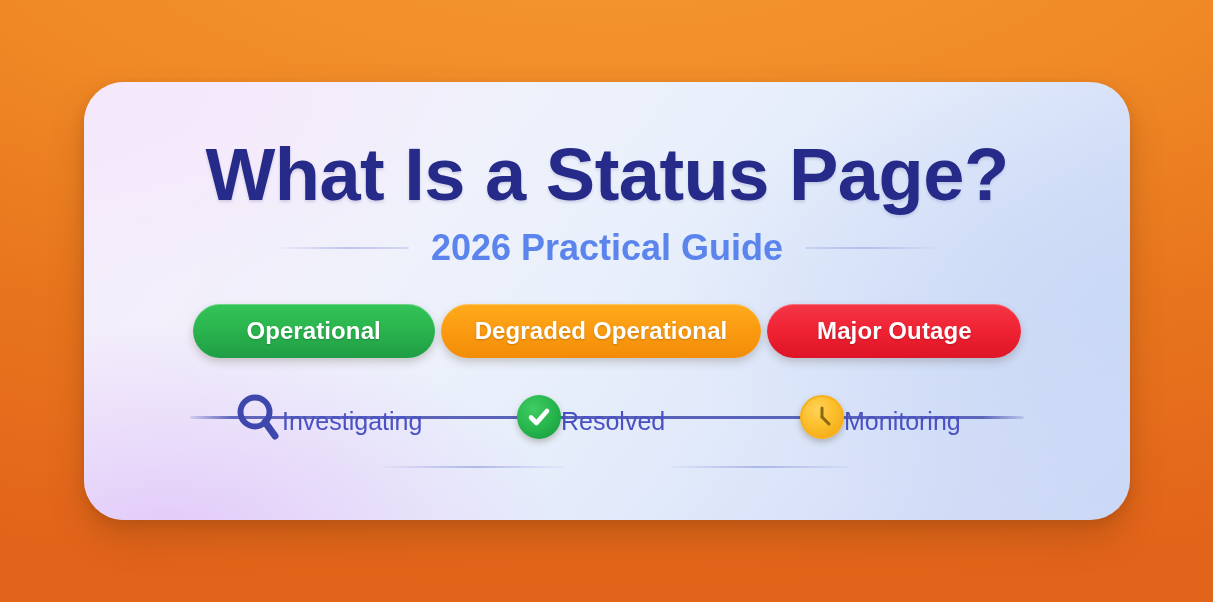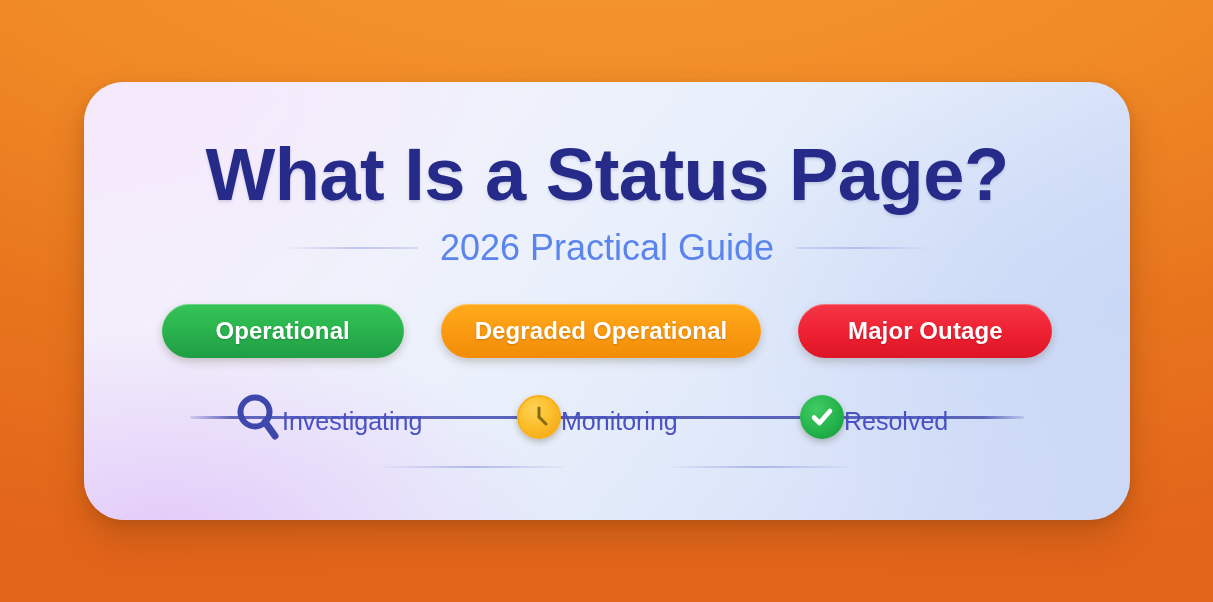--- a/index.html
+++ b/index.html
@@ -93,36 +93,36 @@
     width: 136px;
     height: 2px;
     border-radius: 2px;
     background: linear-gradient(90deg, rgba(140,150,220,0) 0%, rgba(150,160,225,0.55) 55%, rgba(150,160,225,0.30) 100%);
   }
   .sub-rule.right {
     background: linear-gradient(270deg, rgba(140,150,220,0) 0%, rgba(150,160,225,0.55) 55%, rgba(150,160,225,0.30) 100%);
   }
   .subtitle {
     font-size: 36px;
-    font-weight: 400;
+    font-weight: 700;
     color: #5b85ec;
     white-space: nowrap;
     line-height: 1;
   }
 
   
   .badges {
     position: absolute;
     left: 0;
     right: 0;
     top: 222px;
     display: flex;
     justify-content: center;
     align-items: center;
-    gap: 37px;
+    gap: 6px;
   }
   .badge {
     height: 54px;
     padding: 0 34px;
     display: inline-flex;
     align-items: center;
     justify-content: center;
     border-radius: 27px;
     color: #ffffff;
     font-size: 24px;
@@ -269,42 +269,42 @@
       <div class="tl-nodes">
 
         <div class="tl-node">
           <div class="tl-icon-wrap">
             <svg width="48" height="52" viewBox="0 0 48 52" aria-hidden="true">
               <circle cx="21" cy="21" r="14.5" fill="none" stroke="#3e48ac" stroke-width="6"></circle>
               <line x1="31" y1="31" x2="41" y2="45" stroke="#3e48ac" stroke-width="7" stroke-linecap="round"></line>
             </svg>
           </div>
           <div class="tl-label">Investigating</div>
+        </div>
+
+        <div class="tl-node">
+          <div class="tl-icon-wrap">
+            <div class="icon-circle check">
+              <svg width="28" height="28" viewBox="0 0 28 28" aria-hidden="true">
+                <polyline points="6,14.5 11.5,20 22,8" fill="none" stroke="#ffffff" stroke-width="4.6" stroke-linecap="round" stroke-linejoin="round"></polyline>
+              </svg>
+            </div>
+          </div>
+          <div class="tl-label">Resolved</div>
         </div>
 
         <div class="tl-node">
           <div class="tl-icon-wrap">
             <div class="icon-circle clock">
               <svg width="30" height="30" viewBox="0 0 30 30" aria-hidden="true">
                 <line x1="15" y1="15" x2="15" y2="6" stroke="#8a6a10" stroke-width="3" stroke-linecap="round"></line>
                 <line x1="15" y1="15" x2="22" y2="22" stroke="#8a6a10" stroke-width="3" stroke-linecap="round"></line>
               </svg>
             </div>
           </div>
           <div class="tl-label">Monitoring</div>
         </div>
 
-        <div class="tl-node">
-          <div class="tl-icon-wrap">
-            <div class="icon-circle check">
-              <svg width="28" height="28" viewBox="0 0 28 28" aria-hidden="true">
-                <polyline points="6,14.5 11.5,20 22,8" fill="none" stroke="#ffffff" stroke-width="4.6" stroke-linecap="round" stroke-linejoin="round"></polyline>
-              </svg>
-            </div>
-          </div>
-          <div class="tl-label">Resolved</div>
-        </div>
-
       </div>
     </div>
 
   </div>
 </div>
 
 </body></html>

